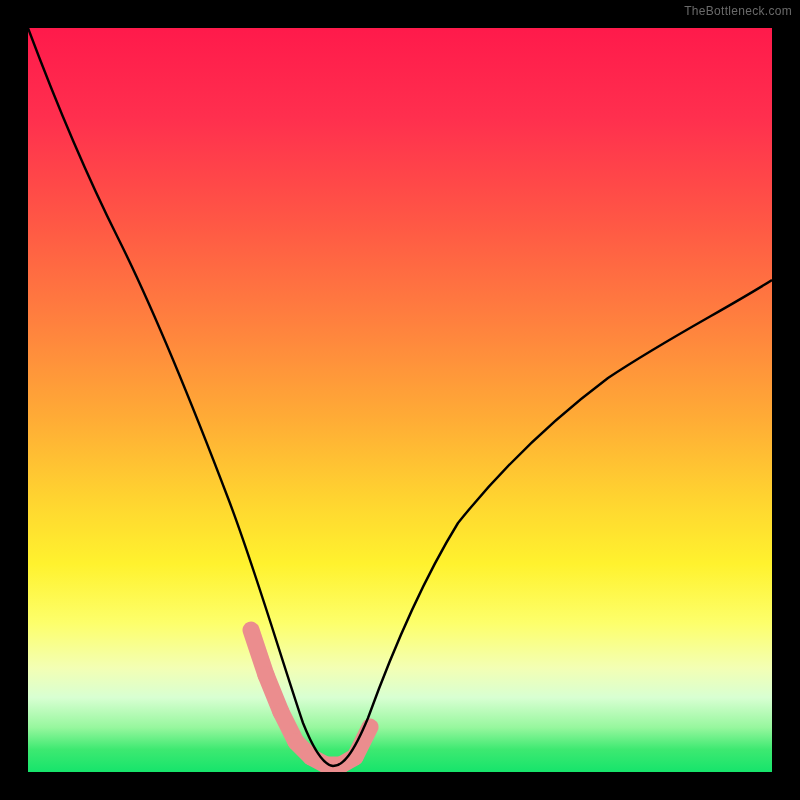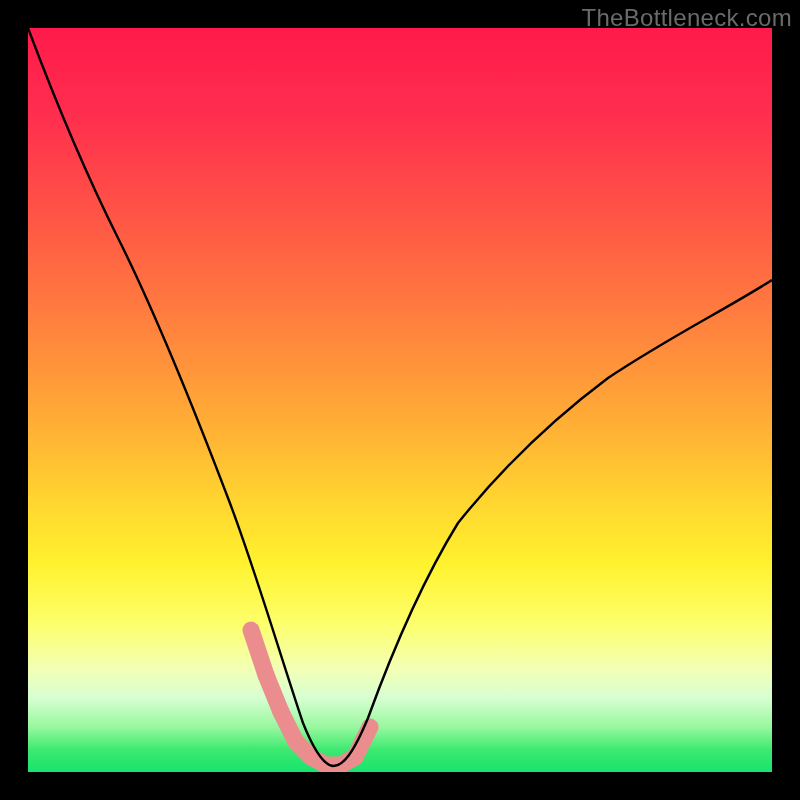--- a/index.html
+++ b/index.html
@@ -15,21 +15,21 @@
     position: relative;
     width: 800px;
     height: 800px;
     background: #000;
   }
   .watermark {
     position: absolute;
     top: 4px;
     right: 8px;
     color: #6a6a6a;
-    font-size: 24px;
+    font-size: 12px;
     font-weight: 500;
     letter-spacing: 0.3px;
     user-select: none;
     z-index: 5;
   }
   .plot-area {
     position: absolute;
     left: 28px;
     top: 28px;
     width: 744px;

